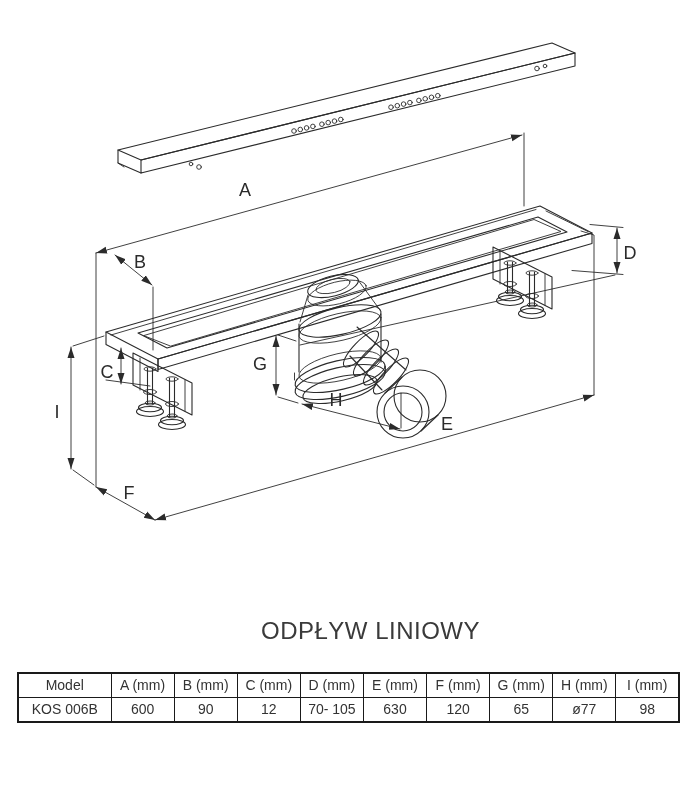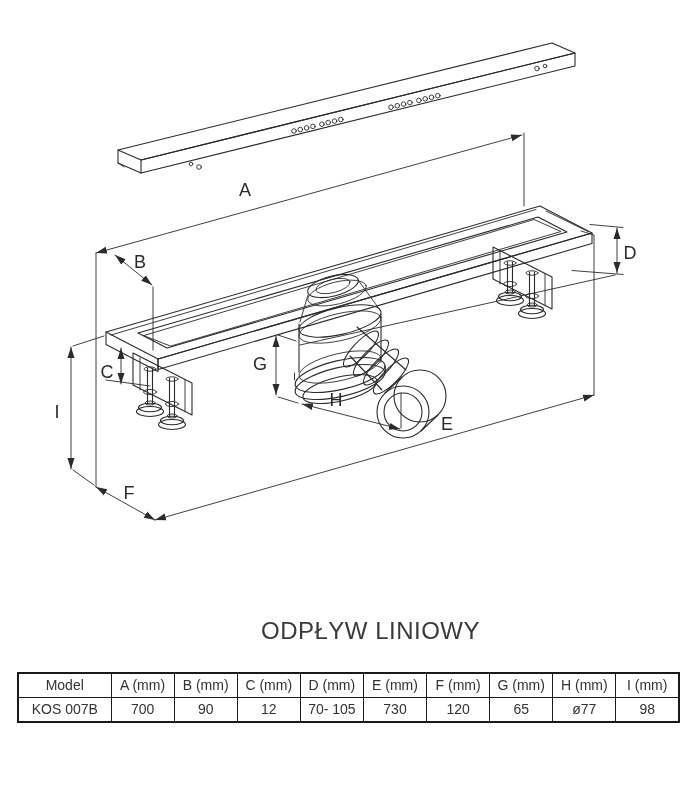--- a/index.html
+++ b/index.html
@@ -224,25 +224,25 @@
       <th>D (mm)</th>
       <th>E (mm)</th>
       <th>F (mm)</th>
       <th>G (mm)</th>
       <th>H (mm)</th>
       <th>I (mm)</th>
     </tr>
   </thead>
   <tbody>
     <tr>
-      <td>KOS 007B</td>
-      <td>700</td>
+      <td>KOS 006B</td>
+      <td>600</td>
       <td>90</td>
       <td>12</td>
       <td>70- 105</td>
-      <td>730</td>
+      <td>630</td>
       <td>120</td>
       <td>65</td>
       <td>ø77</td>
       <td>98</td>
     </tr>
   </tbody>
 </table>
 
 </body></html>

